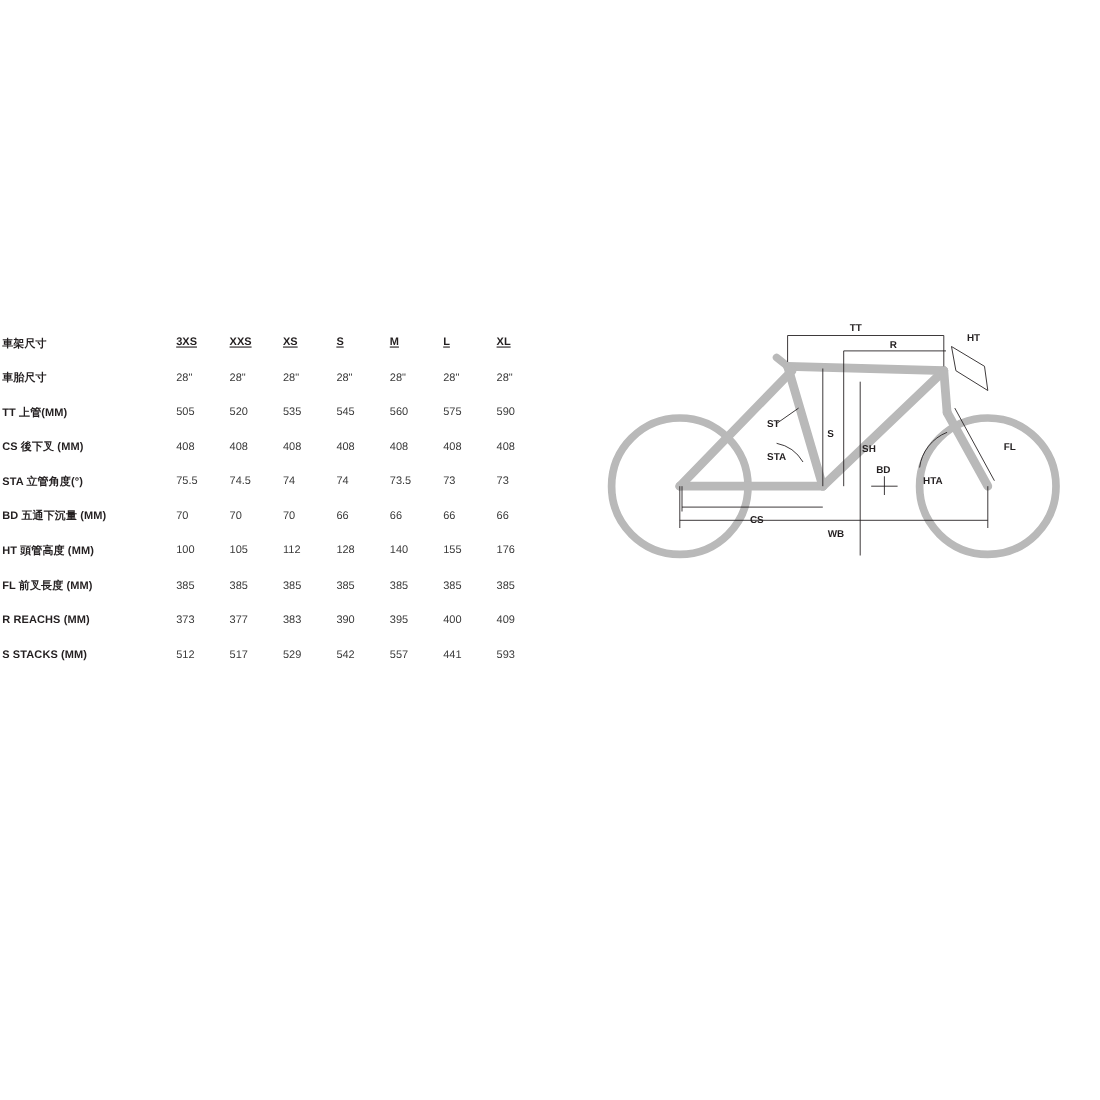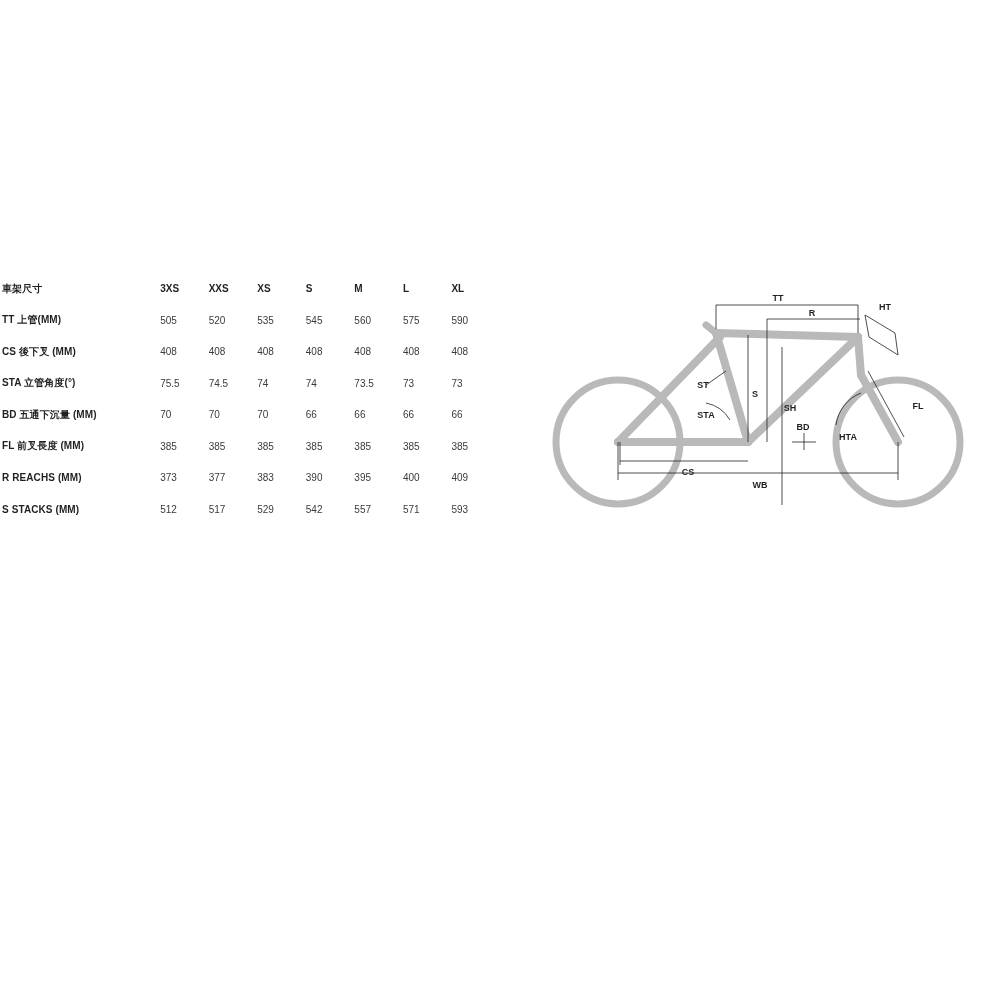--- a/index.html
+++ b/index.html
@@ -13,21 +13,21 @@
     position: relative;
     font-family: "Liberation Sans", sans-serif;
     color: #231f20;
     overflow: hidden;
   }
 
   
   #geo-table {
     position: absolute;
     left: 0px;
-    top: 273px;
+    top: 296px;
     width: 500px;
   }
   table.geo {
     border-collapse: collapse;
     width: 500px;
     table-layout: fixed;
   }
   table.geo td, table.geo th {
     text-align: left;
     vertical-align: middle;
@@ -42,20 +42,21 @@
   table.geo th.row-label,
   table.geo td.row-label {
     font-weight: bold;
     font-size: 10px;
     padding-left: 2px;
     letter-spacing: 0.1px;
   }
   table.geo th.size-head {
     font-weight: bold;
     font-size: 10px;
+    text-decoration: underline;
   }
   table.geo td.val {
     font-weight: normal;
     font-size: 10px;
     color: #3a3a3a;
   }
 
   
   #geo-diagram {
     position: absolute;
@@ -94,20 +95,30 @@
         <th class="size-head">XXS</th>
         <th class="size-head">XS</th>
         <th class="size-head">S</th>
         <th class="size-head">M</th>
         <th class="size-head">L</th>
         <th class="size-head">XL</th>
       </tr>
     </thead>
     <tbody>
       <tr>
+        <td class="row-label">車胎尺寸</td>
+        <td class="val">28"</td>
+        <td class="val">28"</td>
+        <td class="val">28"</td>
+        <td class="val">28"</td>
+        <td class="val">28"</td>
+        <td class="val">28"</td>
+        <td class="val">28"</td>
+      </tr>
+      <tr>
         <td class="row-label">TT 上管(MM)</td>
         <td class="val">505</td>
         <td class="val">520</td>
         <td class="val">535</td>
         <td class="val">545</td>
         <td class="val">560</td>
         <td class="val">575</td>
         <td class="val">590</td>
       </tr>
       <tr>
@@ -134,20 +145,30 @@
         <td class="row-label">BD 五通下沉量 (MM)</td>
         <td class="val">70</td>
         <td class="val">70</td>
         <td class="val">70</td>
         <td class="val">66</td>
         <td class="val">66</td>
         <td class="val">66</td>
         <td class="val">66</td>
       </tr>
       <tr>
+        <td class="row-label">HT 頭管高度 (MM)</td>
+        <td class="val">100</td>
+        <td class="val">105</td>
+        <td class="val">112</td>
+        <td class="val">128</td>
+        <td class="val">140</td>
+        <td class="val">155</td>
+        <td class="val">176</td>
+      </tr>
+      <tr>
         <td class="row-label">FL 前叉長度 (MM)</td>
         <td class="val">385</td>
         <td class="val">385</td>
         <td class="val">385</td>
         <td class="val">385</td>
         <td class="val">385</td>
         <td class="val">385</td>
         <td class="val">385</td>
       </tr>
       <tr>
@@ -160,21 +181,21 @@
         <td class="val">400</td>
         <td class="val">409</td>
       </tr>
       <tr>
         <td class="row-label">S STACKS (MM)</td>
         <td class="val">512</td>
         <td class="val">517</td>
         <td class="val">529</td>
         <td class="val">542</td>
         <td class="val">557</td>
-        <td class="val">571</td>
+        <td class="val">441</td>
         <td class="val">593</td>
       </tr>
     </tbody>
   </table>
 </div>
 
 <div id="geo-diagram">
   <svg width="480" height="300" viewBox="0 0 480 300" xmlns="http://www.w3.org/2000/svg">
     <g>
 

